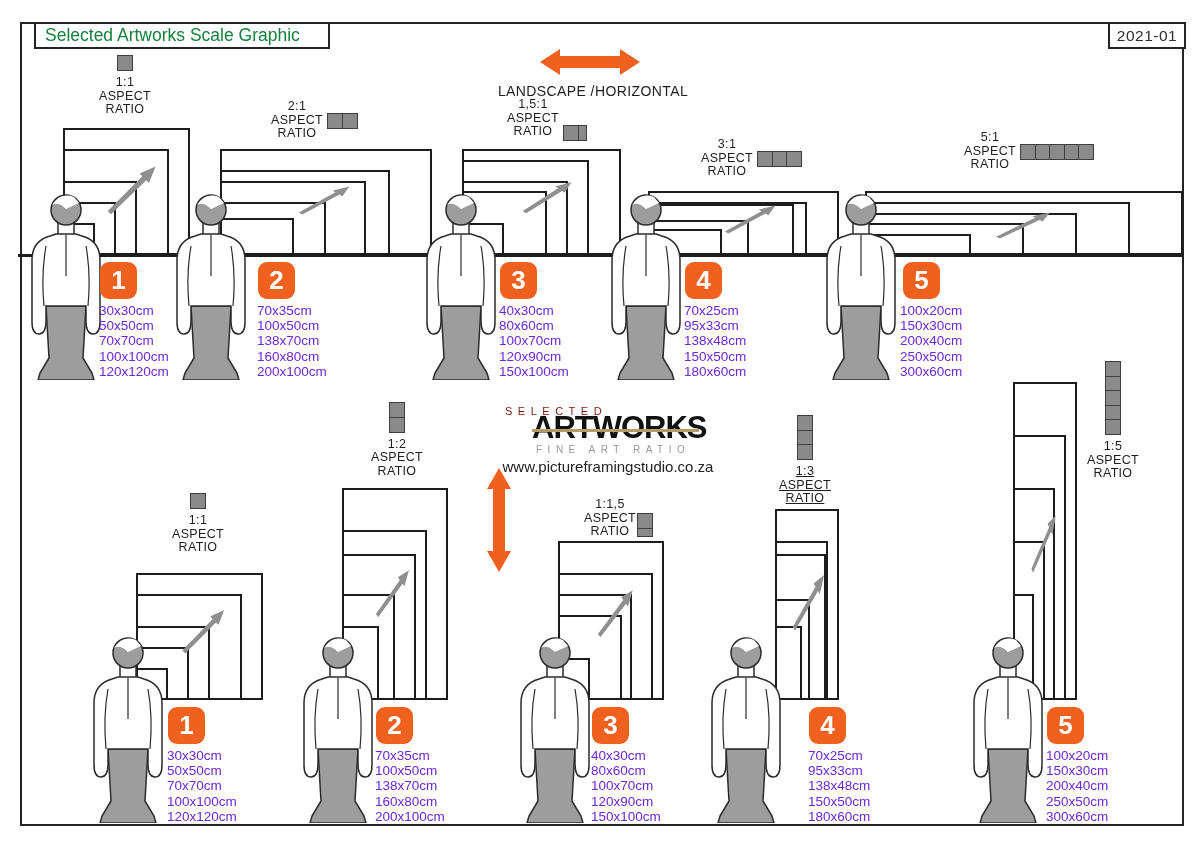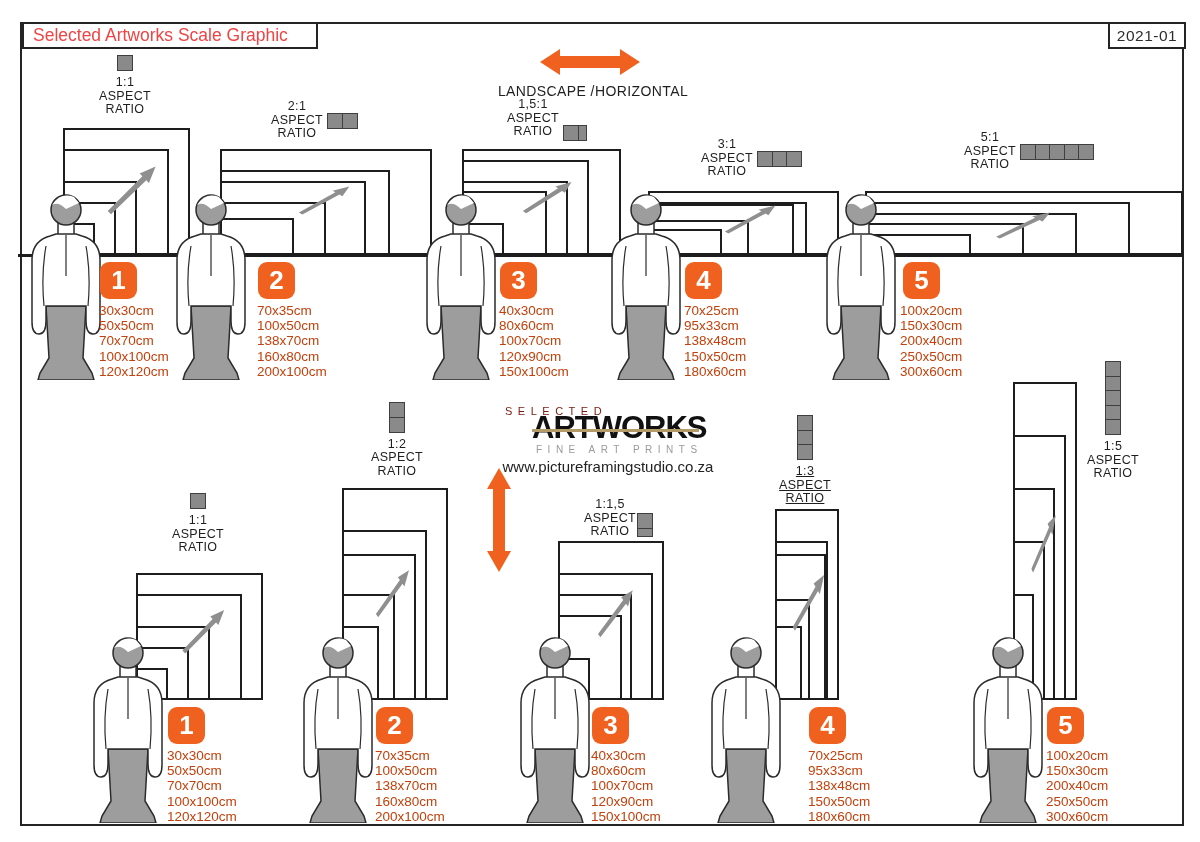--- a/index.html
+++ b/index.html
@@ -6,21 +6,21 @@
   body{font-family:"Liberation Sans", sans-serif; color:#222;}
   .page{position:relative;width:1200px;height:842px;background:#fff;overflow:hidden;}
 
   
   .border-frame{position:absolute;left:20px;top:22px;width:1164px;height:804px;
     border:2px solid #242424;box-sizing:border-box;z-index:0;}
 
   
   .hdr-box{position:absolute;background:#fff;border:2px solid #242424;box-sizing:border-box;
     height:27px;display:flex;align-items:center;z-index:6;white-space:nowrap;}
-  .hdr-left{left:22px;top:22px;width:296px;padding-left:9px;font-size:17.5px;color:#ef4444;}
+  .hdr-left{left:34px;top:22px;width:296px;padding-left:9px;font-size:17.5px;color:#15803d;}
   .hdr-center{left:455px;top:22px;width:291px;justify-content:center;font-size:17px;color:#2d2d2d;}
   .hdr-center .dash{color:#f0611f;font-weight:bold;margin:0 5px 0 6px;}
   .hdr-center .copy{font-size:11.5px;letter-spacing:.2px;}
   .hdr-right{left:1108px;top:22px;width:78px;justify-content:center;font-size:15.5px;letter-spacing:.5px;color:#2d2d2d;}
 
   
   .h-arrow{position:absolute;left:540px;top:46px;width:100px;height:32px;z-index:3;}
   .v-arrow{position:absolute;left:484px;top:468px;width:30px;height:104px;z-index:3;}
   .landscape-label{position:absolute;left:493px;top:83px;width:200px;text-align:center;
     font-size:14px;color:#1f1f1f;letter-spacing:.4px;z-index:3;}
@@ -57,21 +57,21 @@
 
   .frames{position:absolute;width:0;height:0;z-index:1;}
   .frame{position:absolute;left:0;bottom:0;border:2px solid #1d1d1d;box-sizing:border-box;}
   .baseline{position:absolute;bottom:-1.5px;height:3px;background:#1d1d1d;}
 
   .person{position:absolute;width:88px;height:186px;z-index:3;}
   .arrow{position:absolute;z-index:2;}
   .badge{position:absolute;width:37px;height:37px;background:#f0611f;border-radius:9px;
     color:#fff;font-size:26px;font-weight:bold;display:flex;align-items:center;
     justify-content:center;z-index:4;}
-  .sizes{position:absolute;font-size:13.5px;line-height:15.2px;color:#c2410c;
+  .sizes{position:absolute;font-size:13.5px;line-height:15.2px;color:#6d28d9;
     white-space:nowrap;z-index:4;}
 
   
   #t1 .ratio-label{left:70px;top:55px;}   #t1 .frames{left:63px;top:255px;}
   #t1 .person{left:22px;top:194px;}       #t1 .arrow{left:105px;top:162px;width:55px;height:55px;}
   #t1 .badge{left:100px;top:262px;}       #t1 .sizes{left:99px;top:303px;}
 
   #t2 .ratio-label{left:242px;top:100px;} #t2 .frames{left:220px;top:255px;}
   #t2 .person{left:167px;top:194px;}      #t2 .arrow{left:296px;top:184px;width:58px;height:32px;}
   #t2 .badge{left:258px;top:262px;}       #t2 .sizes{left:257px;top:303px;}
@@ -142,21 +142,21 @@
   <div class="h-arrow">
     <svg viewBox="0 0 100 32" width="100%" height="100%" preserveAspectRatio="none">
       <polygon points="0,16 20,3 20,10 80,10 80,3 100,16 80,29 80,22 20,22 20,29" fill="#f0611f"></polygon>
     </svg>
   </div>
   <div class="landscape-label">LANDSCAPE /HORIZONTAL</div>
 
   <div class="logo-line1">SELECTED</div>
   <div class="logo-line2">ARTWORKS</div>
   <div class="logo-strike"></div>
-  <div class="logo-line3">FINE ART PRINTS</div>
+  <div class="logo-line3">FINE ART RATIO</div>
   <div class="website">www.pictureframingstudio.co.za</div>
   <div class="v-arrow">
     <svg viewBox="0 0 30 104" width="100%" height="100%" preserveAspectRatio="none">
       <polygon points="15,0 27,21 21,21 21,83 27,83 15,104 3,83 9,83 9,21 3,21" fill="#f0611f"></polygon>
     </svg>
   </div>
 
   <section class="group" id="t1">
     <div class="ratio-label icon-above">
       <div class="icon-slot h">

